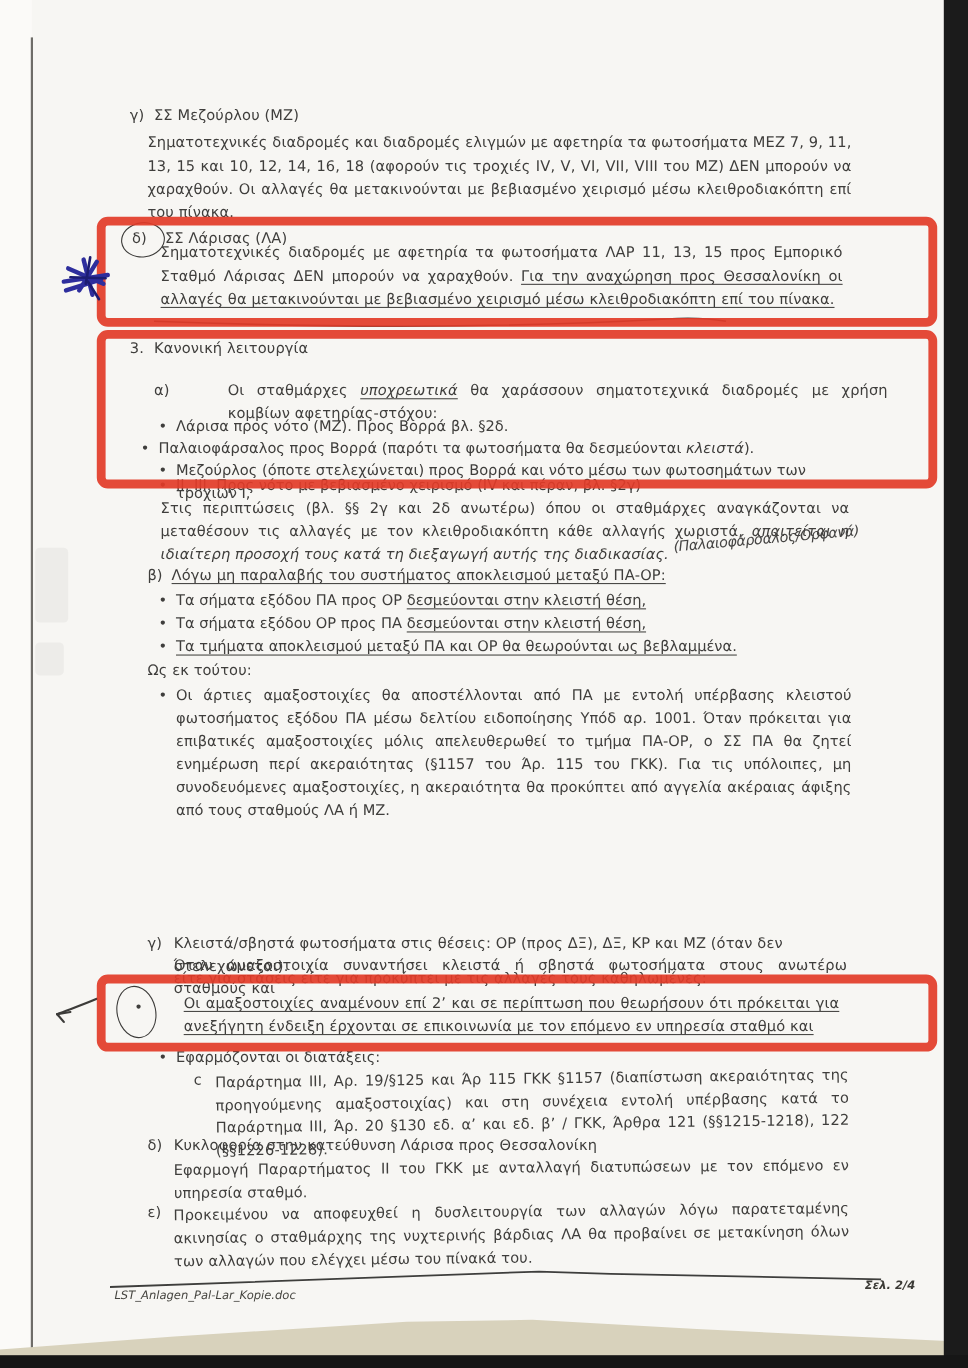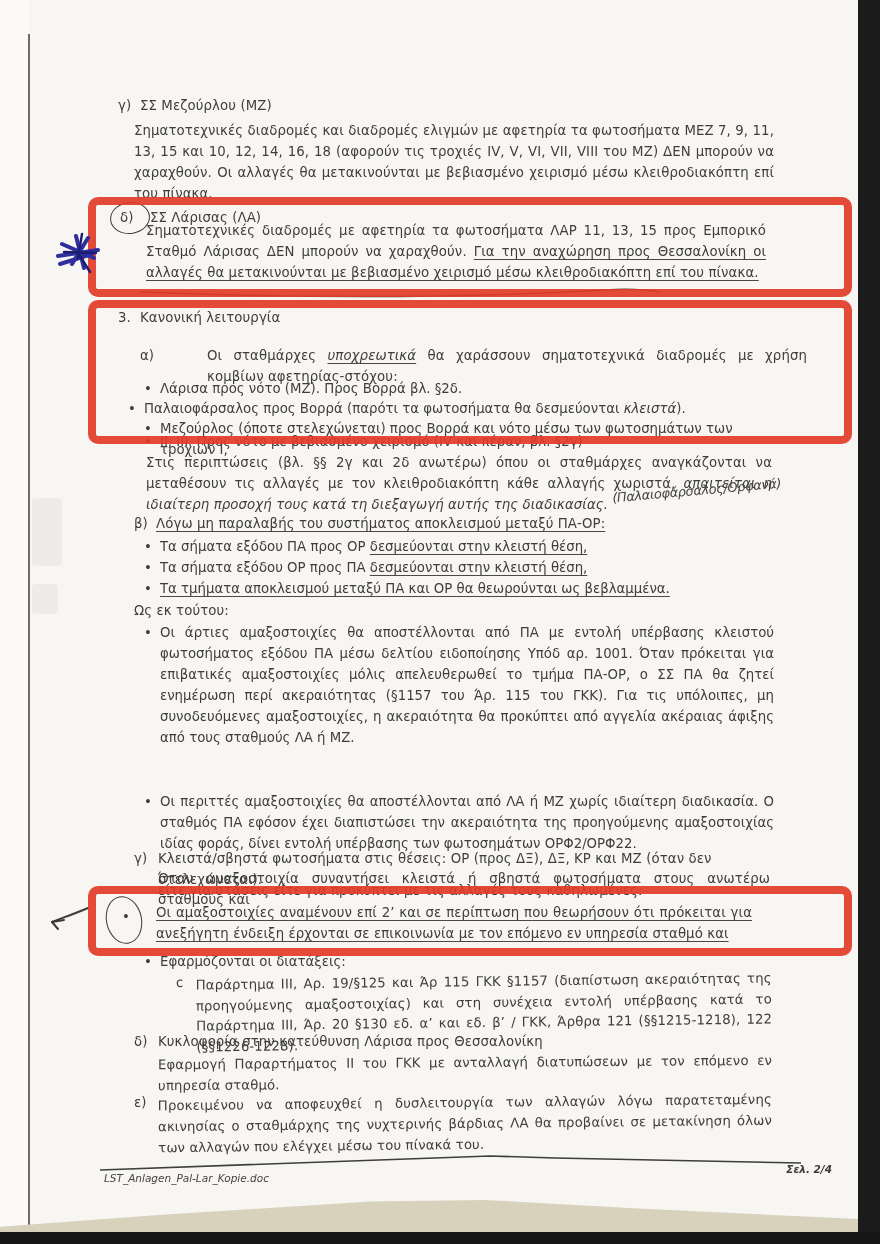--- a/index.html
+++ b/index.html
@@ -64,28 +64,27 @@
   <div class="blk" style="left:134px;top:513px;">β)</div>
   <div class="blk u" style="left:156px;top:513px;">Λόγω μη παραλαβής του συστήματος αποκλεισμού μεταξύ ΠΑ-ΟΡ:</div>
   <div class="handwriting" style="left:612px;top:483px;">(Παλαιοφάρσαλος/Ορφανά)</div>
 
   <div class="bu" style="left:160px;top:536px;width:610px;"><span>Τα σήματα εξόδου ΠΑ προς ΟΡ </span><span class="u">δεσμεύονται στην κλειστή θέση,</span></div>
   <div class="bu" style="left:160px;top:578px;width:610px;"><span class="u">Τα τμήματα αποκλεισμού μεταξύ ΠΑ και ΟΡ θα θεωρούνται ως βεβλαμμένα.</span></div>
   <div class="bu" style="left:160px;top:557px;width:610px;"><span>Τα σήματα εξόδου ΟΡ προς ΠΑ </span><span class="u">δεσμεύονται στην κλειστή θέση,</span></div>
   <div class="blk" style="left:134px;top:600px;">Ως εκ τούτου:</div>
 
   <div class="bu j" style="left:160px;top:622px;width:614px;">Οι άρτιες αμαξοστοιχίες θα αποστέλλονται από ΠΑ με εντολή υπέρβασης κλειστού φωτοσήματος εξόδου ΠΑ μέσω δελτίου ειδοποίησης Υπόδ αρ. 1001. Όταν πρόκειται για επιβατικές αμαξοστοιχίες μόλις απελευθερωθεί το τμήμα ΠΑ-ΟΡ, ο ΣΣ ΠΑ θα ζητεί ενημέρωση περί ακεραιότητας (§1157 του Άρ. 115 του ΓΚΚ). Για τις υπόλοιπες, μη συνοδευόμενες αμαξοστοιχίες, η ακεραιότητα θα προκύπτει από αγγελία ακέραιας άφιξης από τους σταθμούς ΛΑ ή ΜΖ.</div>
-  <div class="bu j" style="left:160px;top:791px;width:614px;">Οι περιττές αμαξοστοιχίες θα αποστέλλονται από ΛΑ ή ΜΖ χωρίς ιδιαίτερη διαδικασία. Ο σταθμός ΠΑ εφόσον έχει διαπιστώσει την ακεραιότητα της προηγούμενης αμαξοστοιχίας ιδίας φοράς, δίνει εντολή υπέρβασης των φωτοσημάτων ΟΡΦ2/ΟΡΦ22.</div>
 
   <div class="blk" style="left:134px;top:848px;">γ)</div>
   <div class="blk" style="left:158px;top:848px;width:620px;">Κλειστά/σβηστά φωτοσήματα  στις θέσεις: ΟΡ (προς ΔΞ), ΔΞ, ΚΡ και ΜΖ (όταν δεν στελεχώνεται).</div>
   <div class="blk j" style="left:158px;top:868px;width:612px;">Όταν αμαξοστοιχία συναντήσει κλειστά ή σβηστά φωτοσήματα στους ανωτέρω σταθμούς και</div>
   <div class="blk" style="left:158px;top:880px;width:612px;">είτε για στάσεις είτε για προκύπτει με τις αλλαγές τους καθηλωμένες:</div>
 
-  <div class="blk j u" style="left:156px;top:902px;width:596px;">Οι αμαξοστοιχίες αναμένουν επί 2’ και σε περίπτωση που θεωρήσουν ότι πρόκειται για ανεξήγητη ένδειξη έρχονται σε επικοινωνία με τον επόμενο εν υπηρεσία σταθμό και</div>
+  <div class="blk j u" style="left:167px;top:902px;width:596px;">Οι αμαξοστοιχίες αναμένουν επί 2’ και σε περίπτωση που θεωρήσουν ότι πρόκειται για ανεξήγητη ένδειξη έρχονται σε επικοινωνία με τον επόμενο εν υπηρεσία σταθμό και</div>
   <div class="blk" style="left:122px;top:906px;">•</div>
   <div class="hand-circle" style="left:106px;top:896px;width:34px;height:46px;transform:rotate(-12deg);"></div>
   <svg style="left:48px;top:902px;" width="48" height="34">
     <g stroke="#3c3b39" stroke-width="2" fill="none" stroke-linecap="round">
       <path d="M40 6 C 26 12 14 16 4 20"></path>
       <path d="M4 20 L 16 18"></path>
       <path d="M4 20 L 10 27"></path>
     </g>
   </svg>
 

